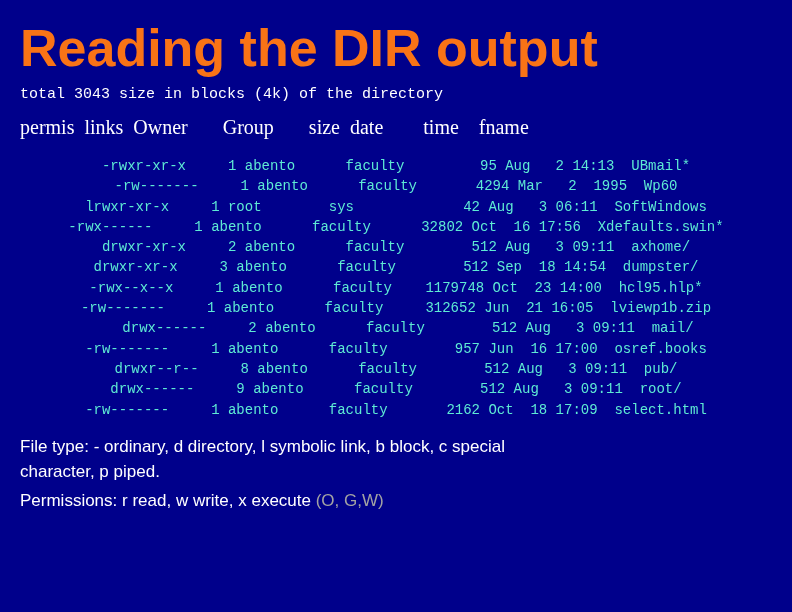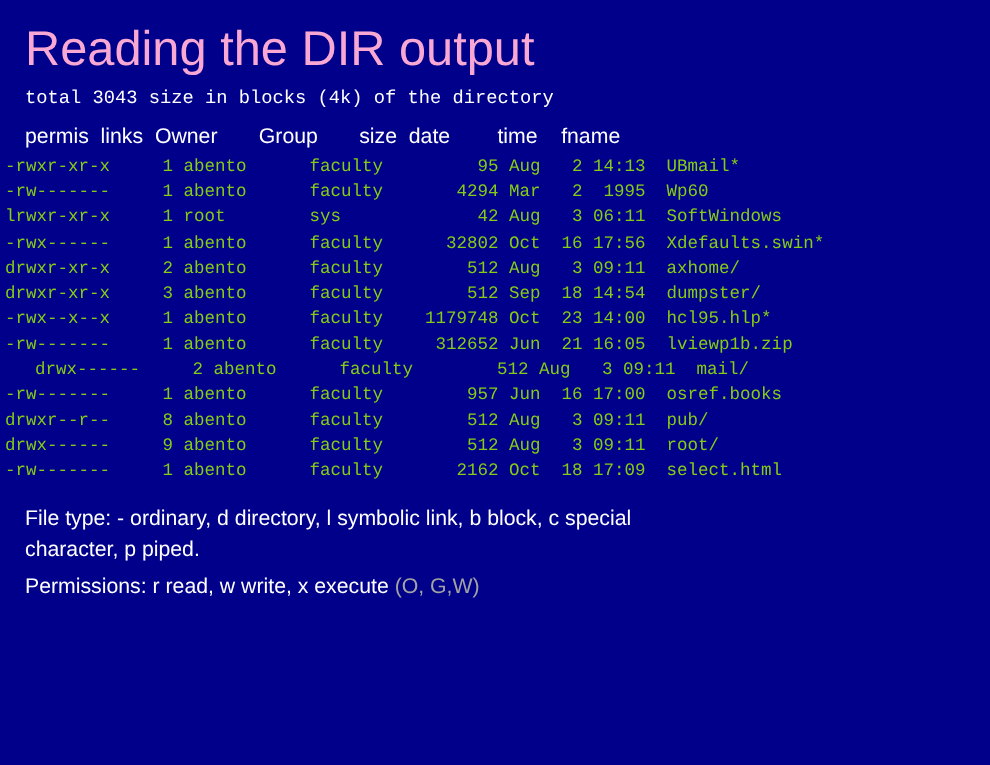--- a/index.html
+++ b/index.html
@@ -4,43 +4,43 @@
   <style>
     * { margin: 0; padding: 0; box-sizing: border-box; }
     body {
       width: 792px;
       height: 612px;
       background: #00008B;
       font-family: Arial, sans-serif;
       overflow: hidden;
     }
     #title {
-      color: #f9a8d4;
-      font-size: 39px;
-      font-weight: normal;
+      color: #f97316;
+      font-size: 52px;
+      font-weight: bold;
       padding: 18px 20px 8px 20px;
     }
     #subtitle-row {
       color: #FFFFFF;
       font-family: 'Courier New', monospace;
       font-size: 15px;
       padding: 0 20px 6px 20px;
     }
     #dir-table {
       color: #FFFFFF;
       font-family: 'Courier New', monospace;
       font-size: 14px;
       padding: 4px 20px 0 20px;
       line-height: 1.45;
     }
     .dir-header {
       color: #FFFFFF;
-      font-family: Liberation Sans, sans-serif;
-      font-size: 17px;
-      margin-bottom: 2px;
+      font-family: Liberation Serif, serif;
+      font-size: 20px;
+      margin-bottom: 14px;
     }
     .dir-row {
       white-space: pre;
     }
     #footer {
       color: #FFFFFF;
       font-size: 17px;
       padding: 14px 20px 6px 20px;
       line-height: 1.5;
     }
@@ -54,21 +54,21 @@
     }
   </style>
 </head>
 <body>
 
 <div id="title">Reading the DIR output</div>
 <div id="subtitle-row">total 3043          size in blocks (4k) of the directory</div>
 <div id="dir-table">
   <div class="dir-header dir-row">permis  links  Owner       Group       size  date        time    fname</div>
 </div>
-<div id="dir-rows" style="font-family:'Courier New',monospace;font-size:14px;color:#84cc16;padding:0 4px;line-height:1.45;">
+<div id="dir-rows" style="font-family:'Courier New',monospace;font-size:14px;color:#5eead4;padding:0 4px;line-height:1.45;text-align:center;">
     <div class="dir-row" style="white-space: pre;">-rwxr-xr-x     1 abento      faculty         95 Aug   2 14:13  UBmail*</div>
     <div class="dir-row" style="white-space: pre;">-rw-------     1 abento      faculty       4294 Mar   2  1995  Wp60</div>
     <div class="dir-row" style="white-space: pre;">lrwxr-xr-x     1 root        sys             42 Aug   3 06:11  SoftWindows</div>
     <div class="dir-row" style="white-space: pre;">-rwx------     1 abento      faculty      32802 Oct  16 17:56  Xdefaults.swin*</div>
     <div class="dir-row" style="white-space: pre;">drwxr-xr-x     2 abento      faculty        512 Aug   3 09:11  axhome/</div>
     <div class="dir-row" style="white-space: pre;">drwxr-xr-x     3 abento      faculty        512 Sep  18 14:54  dumpster/</div>
     <div class="dir-row" style="white-space: pre;">-rwx--x--x     1 abento      faculty    1179748 Oct  23 14:00  hcl95.hlp*</div>
     <div class="dir-row" style="white-space: pre;">-rw-------     1 abento      faculty     312652 Jun  21 16:05  lviewp1b.zip</div>
     <div class="dir-row" style="white-space: pre; margin-left: 24px;">drwx------     2 abento      faculty        512 Aug   3 09:11  mail/</div>
     <div class="dir-row" style="white-space: pre;">-rw-------     1 abento      faculty        957 Jun  16 17:00  osref.books</div>

